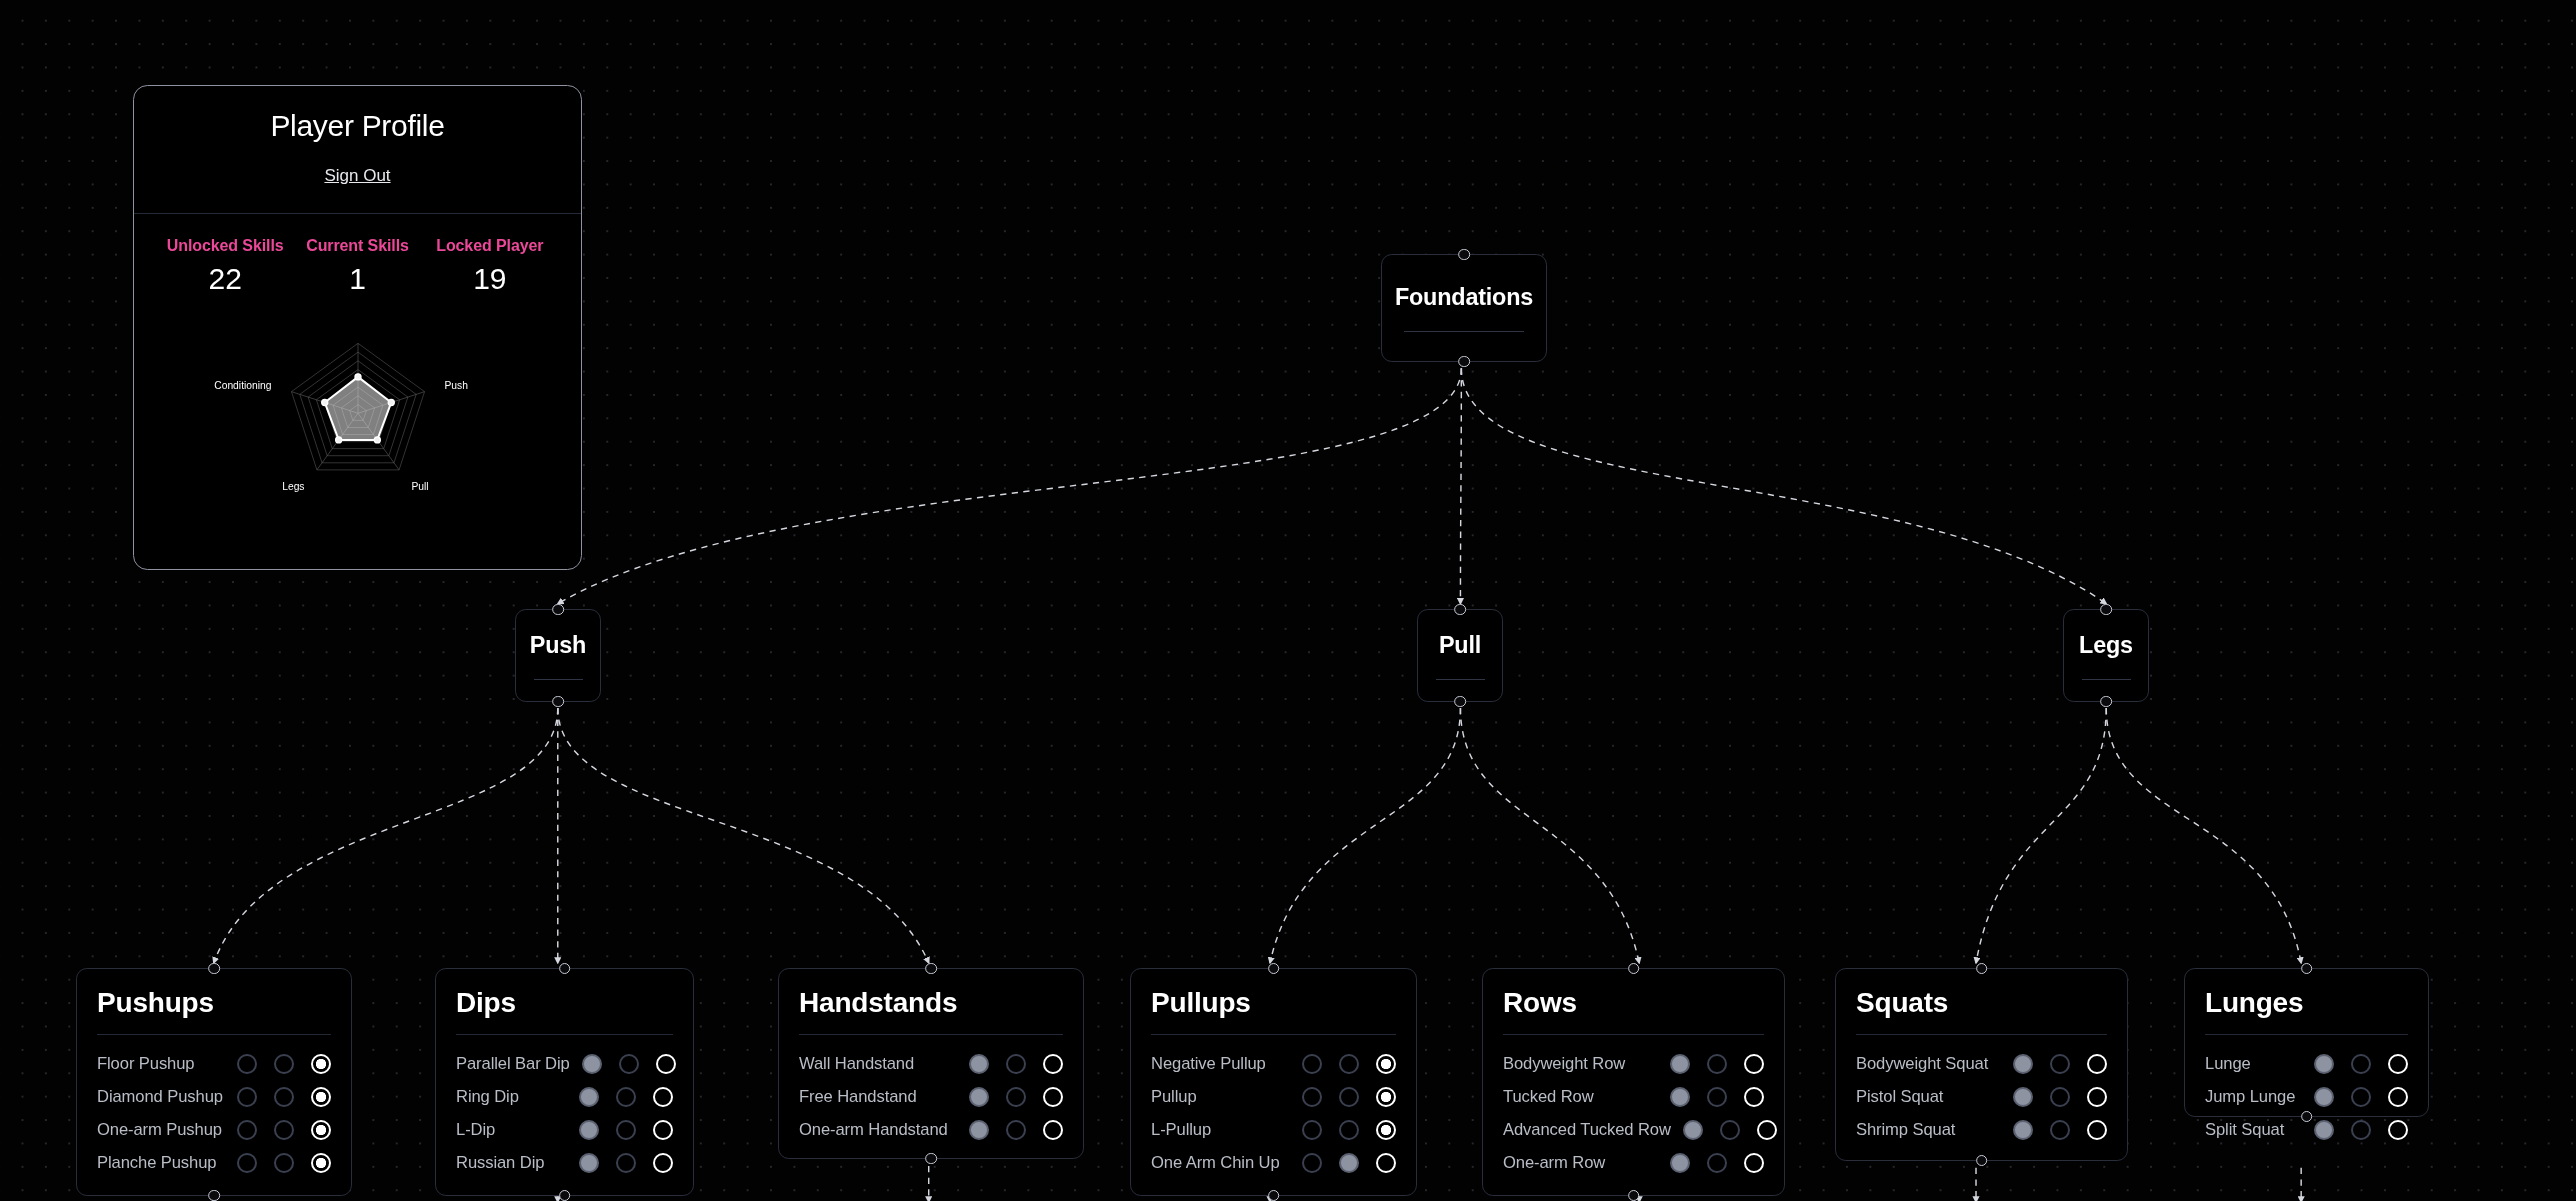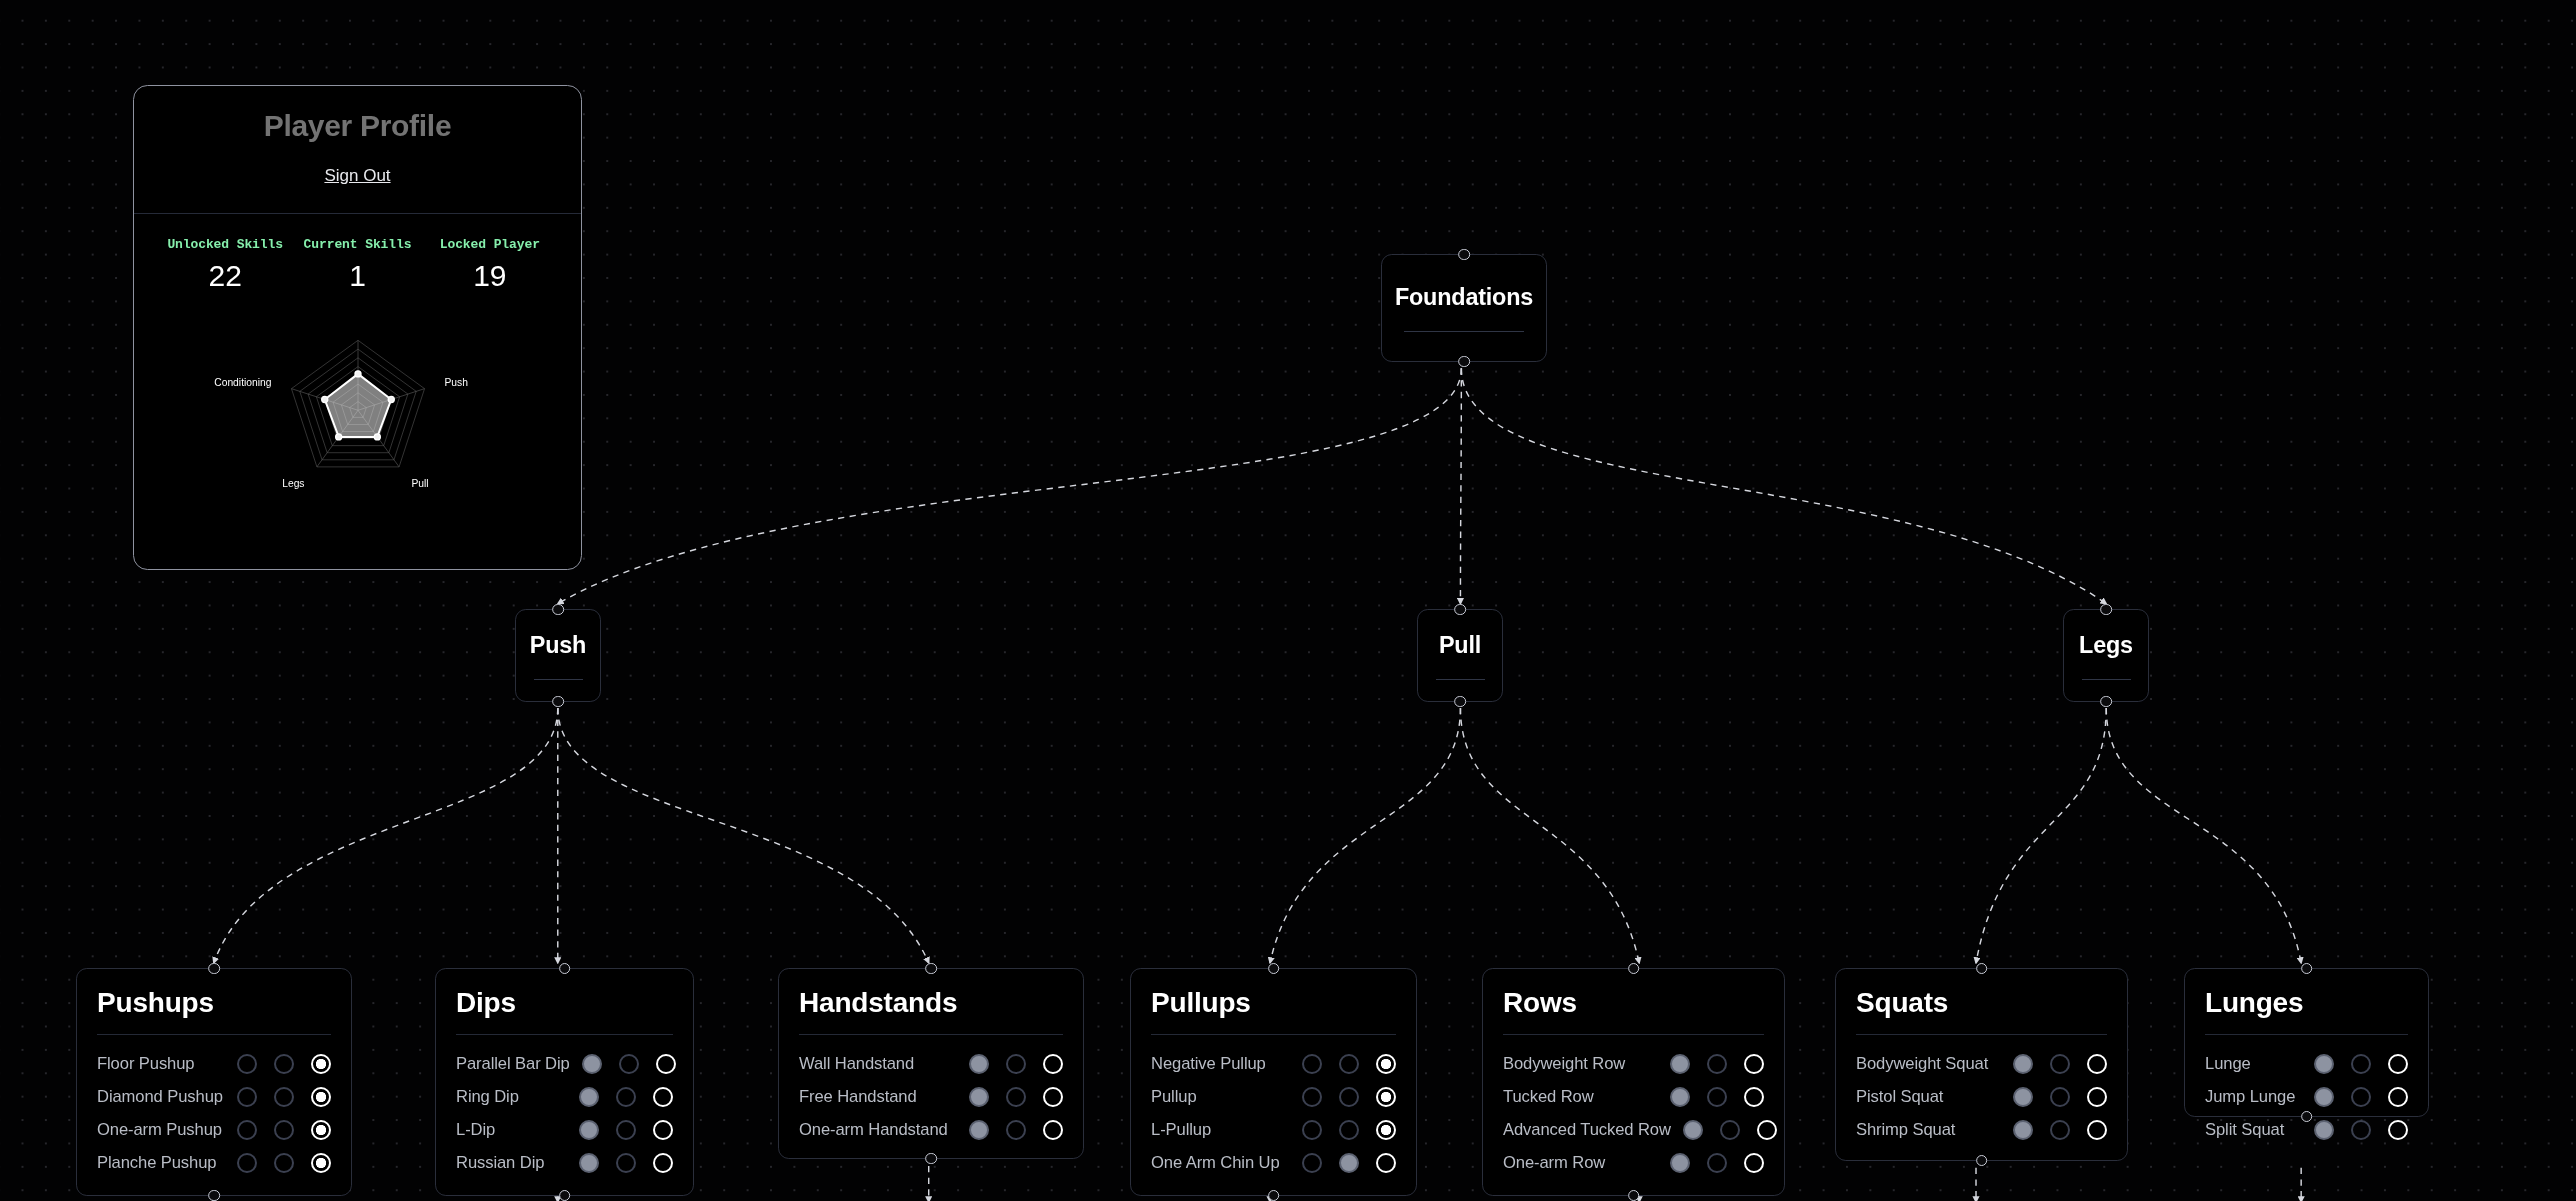--- a/index.html
+++ b/index.html
@@ -45,30 +45,30 @@
 
   
   #profile {
     left: 133px; top: 85px;
     width: 449px; height: 485px;
     border: 1.3px solid #8f93a0;
     border-radius: 14.4px;
     overflow: hidden;
   }
   .profile-head { padding: 23.4px 18px 27px; text-align: center; }
-  .profile-title { font-size: 30px; font-weight: 700; color: #737373; letter-spacing: -0.3px; }
+  .profile-title { font-size: 30px; font-weight: 400; color: #ffffff; letter-spacing: -0.3px; }
   .signout {
     display: inline-block;
     margin-top: 22.5px;
     font-size: 17px; color: #e9eaee; font-weight: 400;
   }
   .profile-divider { height: 0.9px; background: #252a38; width: 100%; }
   .stats { display: flex; padding: 23.4px 25px 0; justify-content: space-between; }
   .stat { flex: 1; text-align: center; }
-  .stat-label { font-size: 13px; color: #86efac; font-weight: 600; letter-spacing: -0.1px; font-family: Liberation Mono, monospace; }
+  .stat-label { font-size: 16px; color: #ec4899; font-weight: 600; letter-spacing: -0.1px; }
   .stat-value { font-size: 30px; color: #ffffff; font-weight: 400; margin-top: 7.2px; }
 
   .radar-wrap { position: relative; margin-top: 32px; display: flex; justify-content: center; }
 
   
   .tier { display: flex; flex-direction: column; align-items: center; justify-content: center; }
   .tier-title { font-size: 23.4px; font-weight: 700; color: #ffffff; letter-spacing: -0.2px; }
   .tier-rule { height: 0.9px; background: #2f3545; margin-top: 20px; }
 
   #n-foundations { left: 1381px; top: 254px; width: 166px; height: 108px; }

